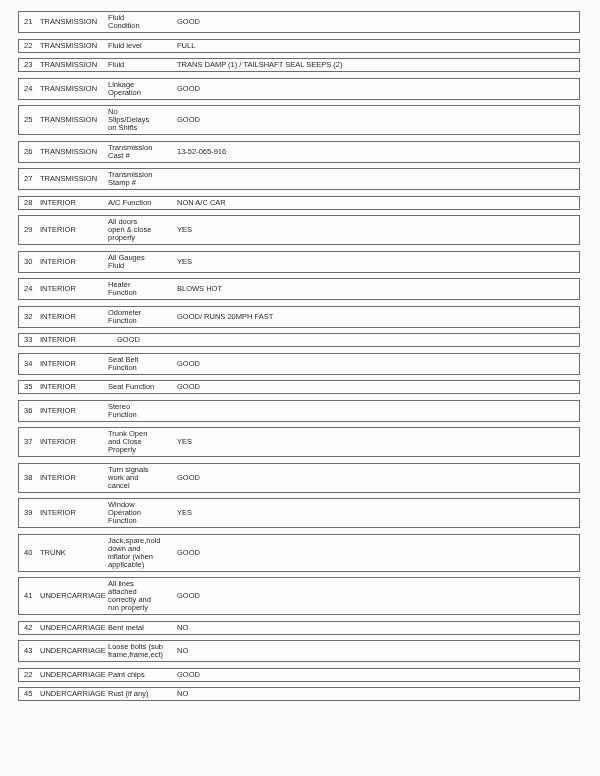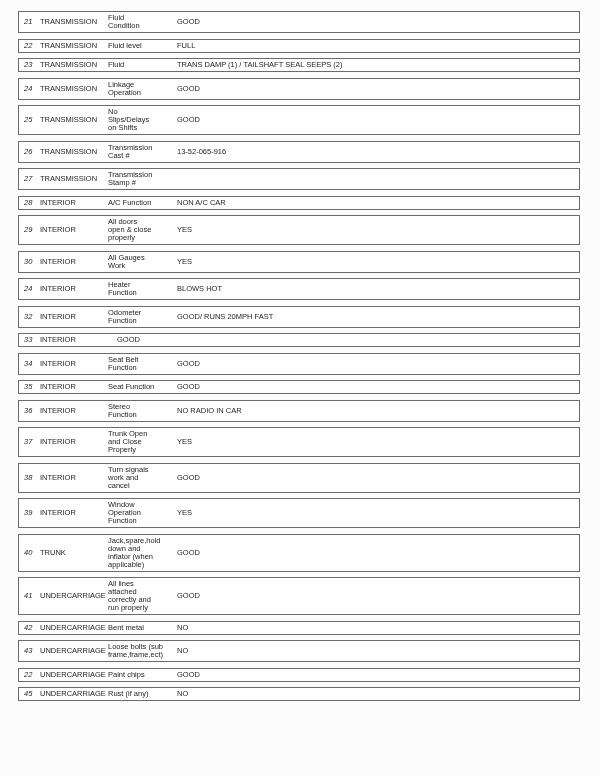--- a/index.html
+++ b/index.html
@@ -27,21 +27,20 @@
     border: 1.5px solid var(--border);
     background: var(--row-background);
     margin-bottom: 5.5px;
     padding: 2px 4px 2px 5px;
     font-size: 7.5px;
     line-height: 8px;
   }
   .cell-num {
     width: 16px;
     flex: none;
-    font-style: italic;
   }
   .cell-cat {
     width: 68px;
     flex: none;
   }
   .cell-item {
     width: 60px;
     flex: none;
     font-weight: normal;
     white-space: pre;
@@ -114,21 +113,21 @@
     <span class="cell-cat">INTERIOR</span>
     <span class="cell-item">All doors
 open &amp; close
 properly</span>
     <span class="cell-val">YES</span>
   </section>
     <section class="row">
     <span class="cell-num">30</span>
     <span class="cell-cat">INTERIOR</span>
     <span class="cell-item">All Gauges
-Work</span>
+Fluid</span>
     <span class="cell-val">YES</span>
   </section>
     <section class="row">
     <span class="cell-num">24</span>
     <span class="cell-cat">INTERIOR</span>
     <span class="cell-item">Heater
 Function</span>
     <span class="cell-val">BLOWS HOT</span>
   </section>
     <section class="row">
@@ -154,21 +153,20 @@
     <span class="cell-num">35</span>
     <span class="cell-cat">INTERIOR</span>
     <span class="cell-item">Seat Function</span>
     <span class="cell-val">GOOD</span>
   </section>
     <section class="row">
     <span class="cell-num">36</span>
     <span class="cell-cat">INTERIOR</span>
     <span class="cell-item">Stereo
 Function</span>
-    <span class="cell-val">NO RADIO IN CAR</span>
   </section>
     <section class="row">
     <span class="cell-num">37</span>
     <span class="cell-cat">INTERIOR</span>
     <span class="cell-item">Trunk Open
 and Close
 Properly</span>
     <span class="cell-val">YES</span>
   </section>
     <section class="row">

